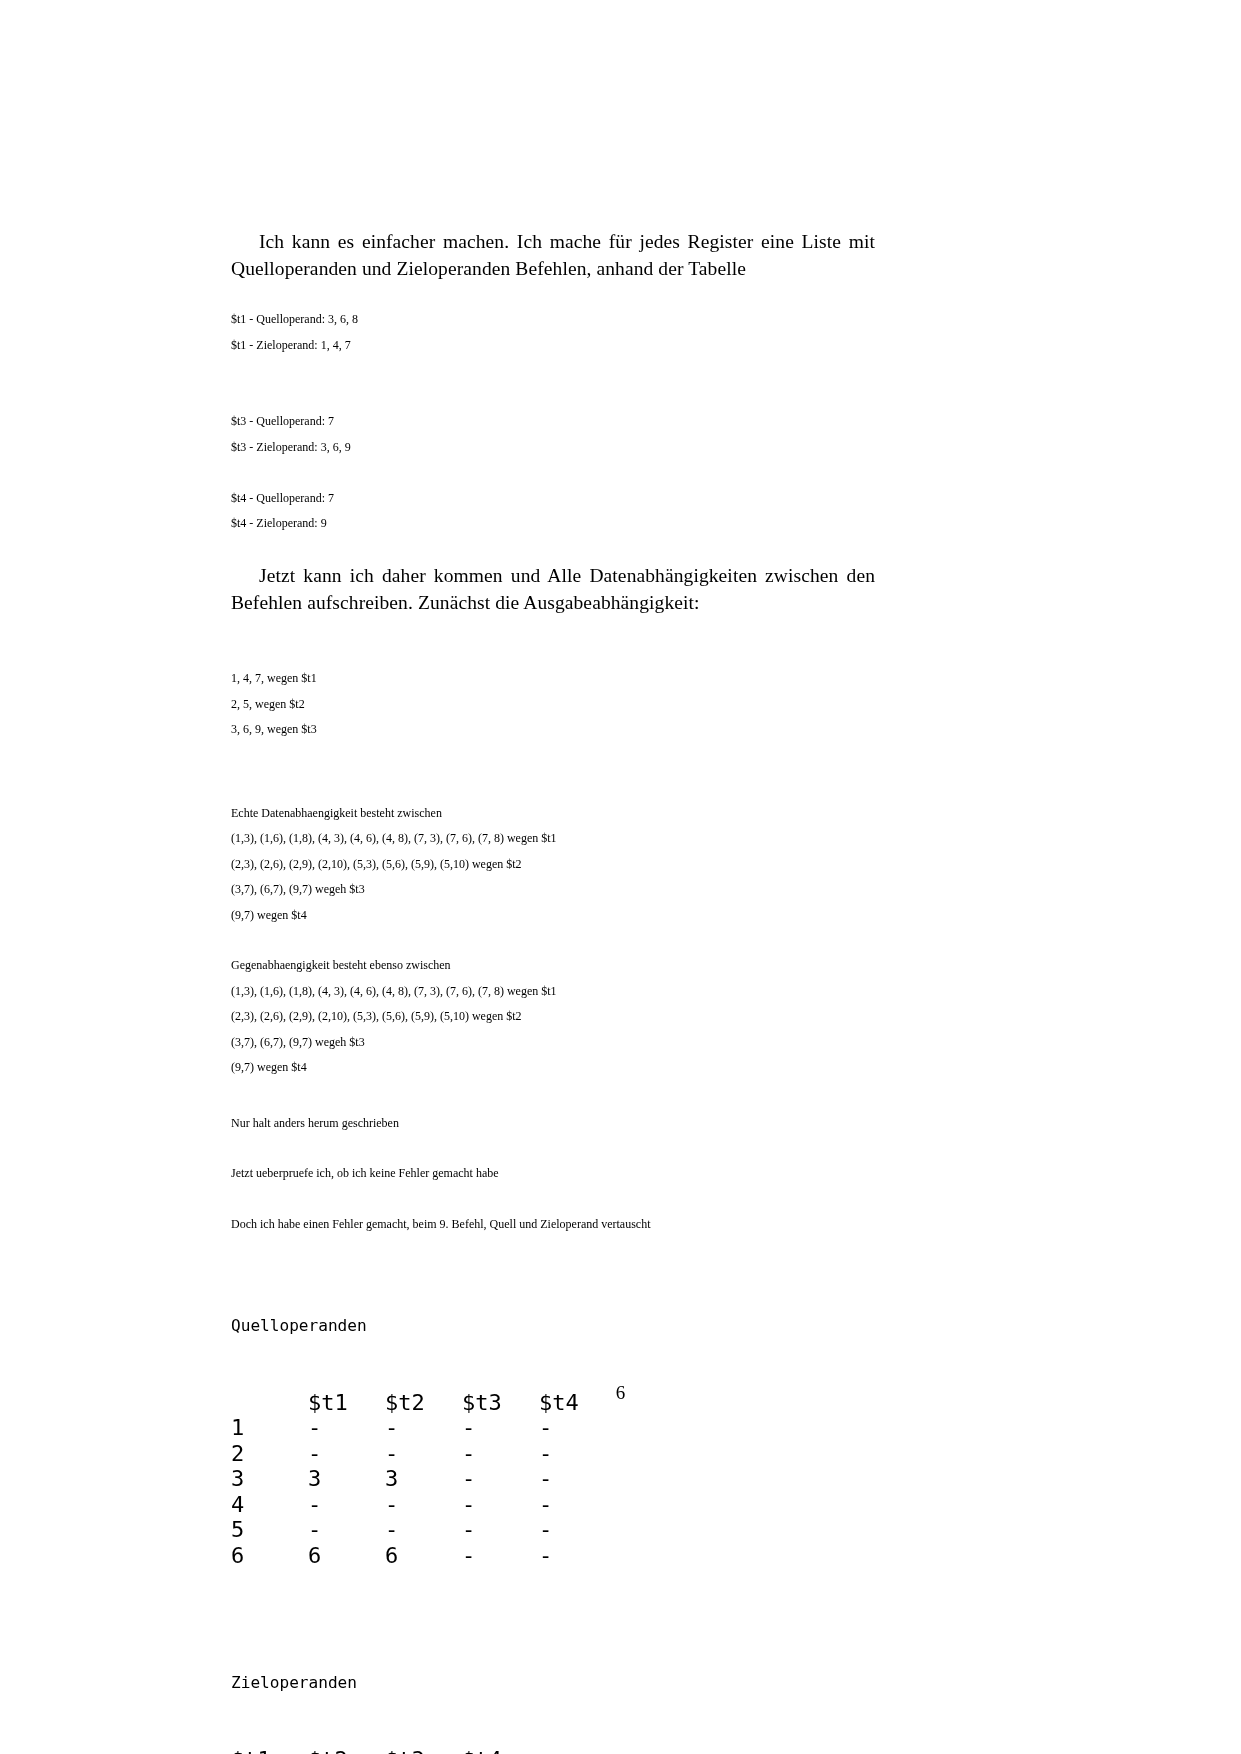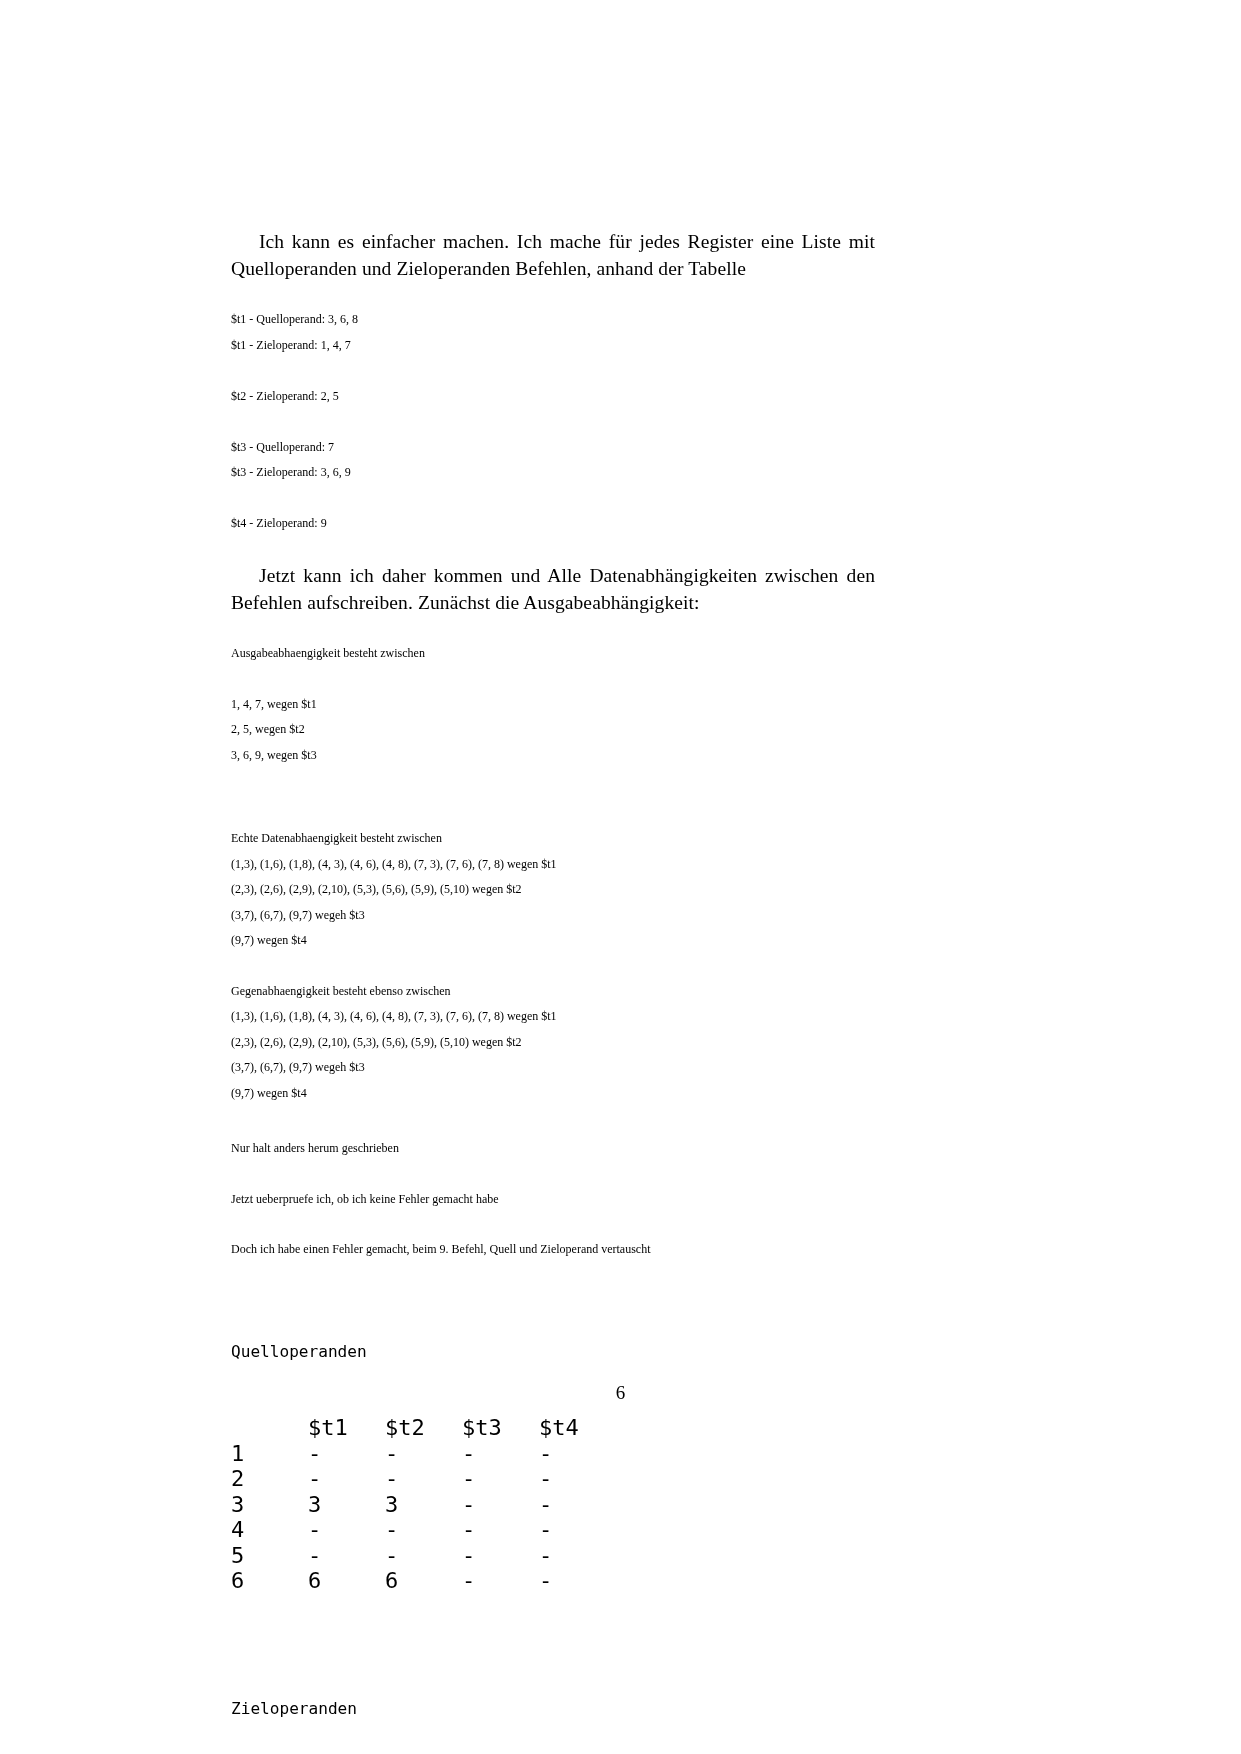--- a/index.html
+++ b/index.html
@@ -110,34 +110,33 @@
 <div class="page">
   <div class="content">
 
     <p class="para">Ich kann es einfacher machen. Ich mache für jedes Register eine Liste mit Quelloperanden und Zieloperanden Befehlen, anhand der Tabelle</p>
 
     <div class="vspace-md"></div>
 
     <div class="verb">$t1 - Quelloperand: 3, 6, 8</div>
     <div class="verb">$t1 - Zieloperand: 1, 4, 7</div>
     <div class="verb">&nbsp;</div>
-    <div class="verb">$t2 - Zieloperand: 2, 5</div>
     <div class="verb">&nbsp;</div>
     <div class="verb">$t3 - Quelloperand: 7</div>
     <div class="verb">$t3 - Zieloperand: 3, 6, 9</div>
     <div class="verb">&nbsp;</div>
+    <div class="verb">$t4 - Quelloperand: 7</div>
     <div class="verb">$t4 - Zieloperand: 9</div>
 
     <div class="vspace-md"></div>
 
     <p class="para">Jetzt kann ich daher kommen und Alle Datenabhängigkeiten zwischen den Befehlen aufschreiben. Zunächst die Ausgabeabhängigkeit:</p>
 
     <div class="vspace-md"></div>
 
-    <div class="verb">Ausgabeabhaengigkeit besteht zwischen</div>
     <div class="verb">&nbsp;</div>
     <div class="verb">1, 4, 7, wegen $t1</div>
     <div class="verb">2, 5, wegen $t2</div>
     <div class="verb">3, 6, 9, wegen $t3</div>
 
     <div class="vspace-xxl"></div>
 
     <div class="verb">Echte Datenabhaengigkeit besteht zwischen</div>
     <div class="verb">(1,3), (1,6), (1,8), (4, 3), (4, 6), (4, 8), (7, 3), (7, 6), (7, 8) wegen $t1</div>
     <div class="verb">(2,3), (2,6), (2,9), (2,10), (5,3), (5,6), (5,9), (5,10) wegen $t2</div>

